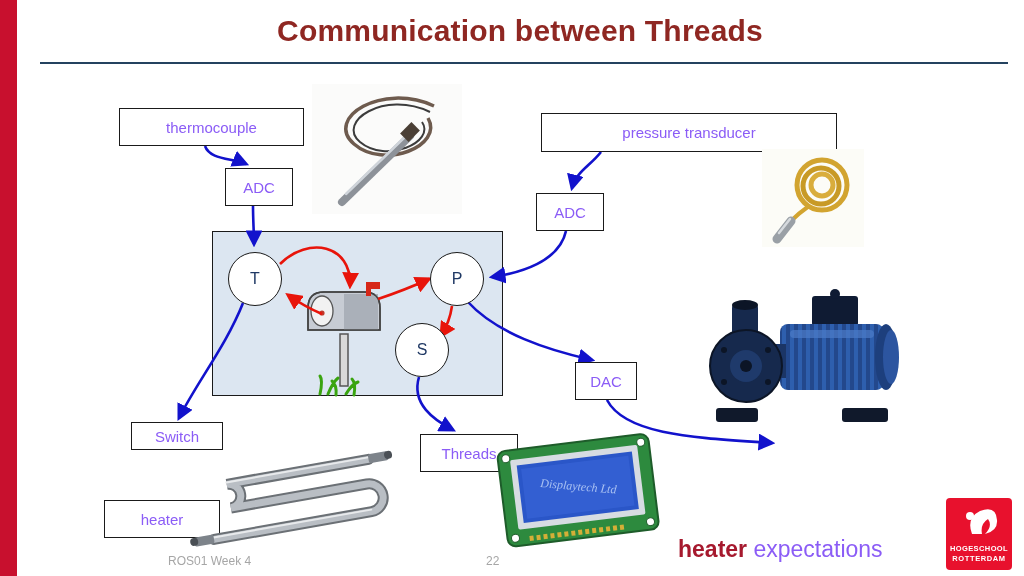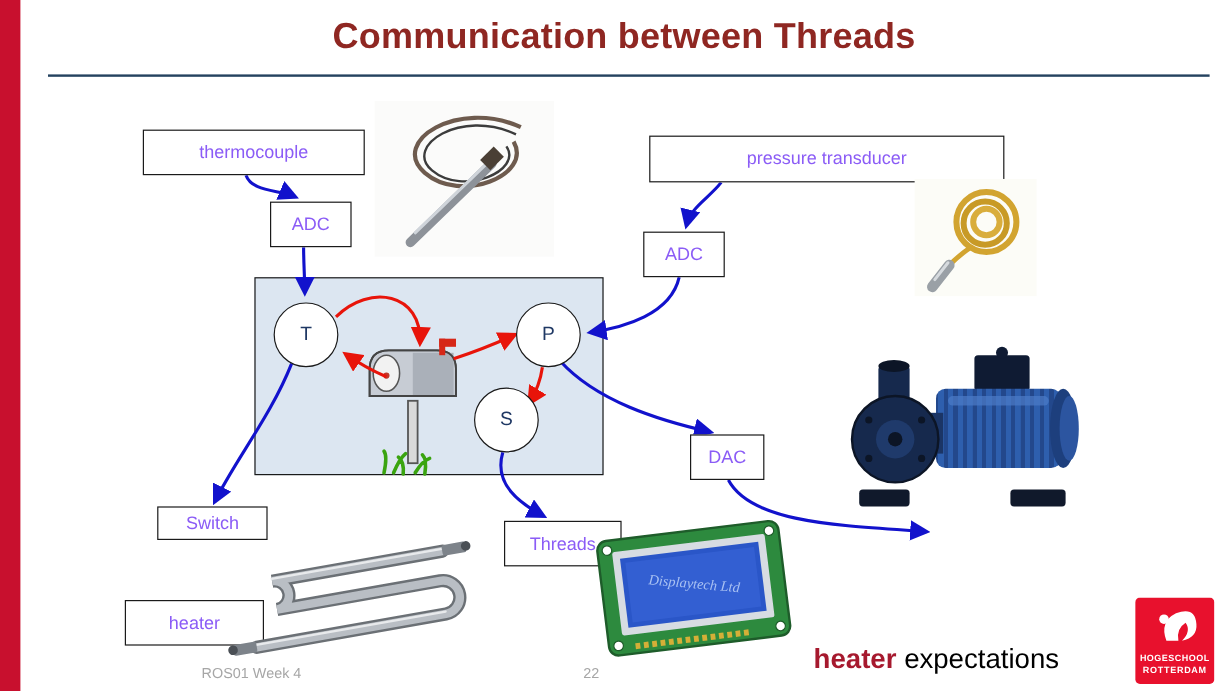--- a/index.html
+++ b/index.html
@@ -24,21 +24,21 @@
   .thread-circle{
     position:absolute;width:54px;height:54px;border-radius:50%;background:#ffffff;
     border:1.5px solid #1a1a1a;color:#1f3864;font-size:16px;
     display:flex;align-items:center;justify-content:center;box-sizing:border-box;
   }
   .arrows{position:absolute;left:0;top:0;width:1024px;height:576px;pointer-events:none;}
   .photo{position:absolute;}
   .footer-text{position:absolute;color:#a6a6a6;font-size:12px;}
   .tagline{position:absolute;left:678px;top:536px;font-size:23px;white-space:nowrap;}
   .tagline .bold{font-weight:bold;color:#a6192e;}
-  .tagline .light{color:#000000;}
+  .tagline .light{color:#8b5cf6;}
   .logo{position:absolute;left:946px;top:498px;width:66px;height:72px;}
 </style>
 </head>
 <body>
 
 <div class="slide">
 
   <div class="stripe"></div>
 
   <div class="title">Communication between Threads</div>

